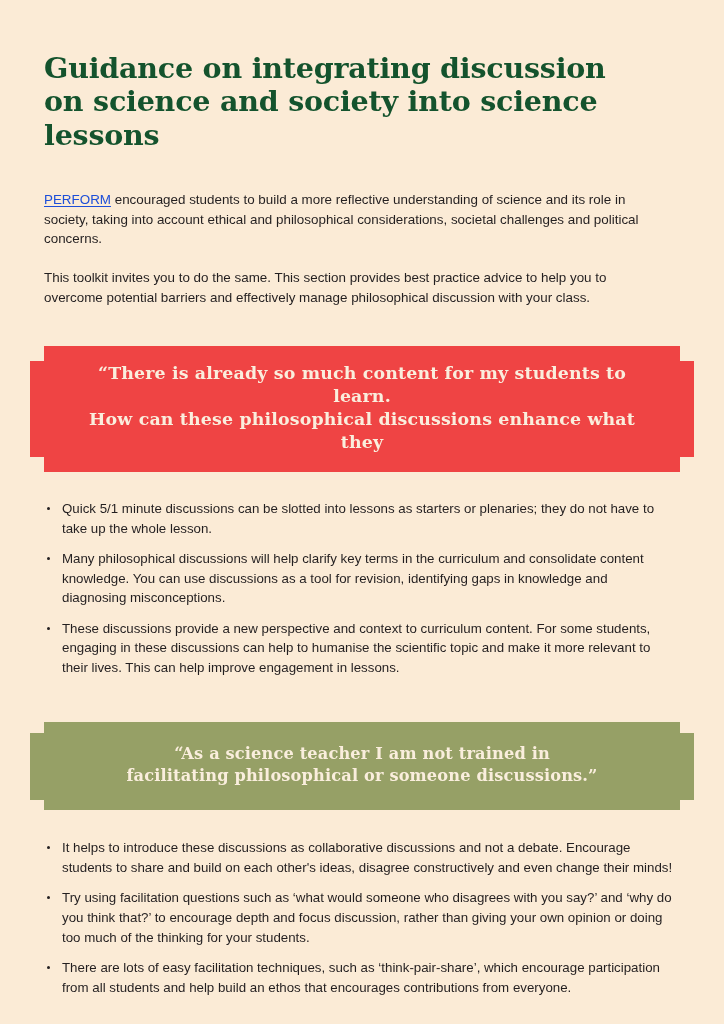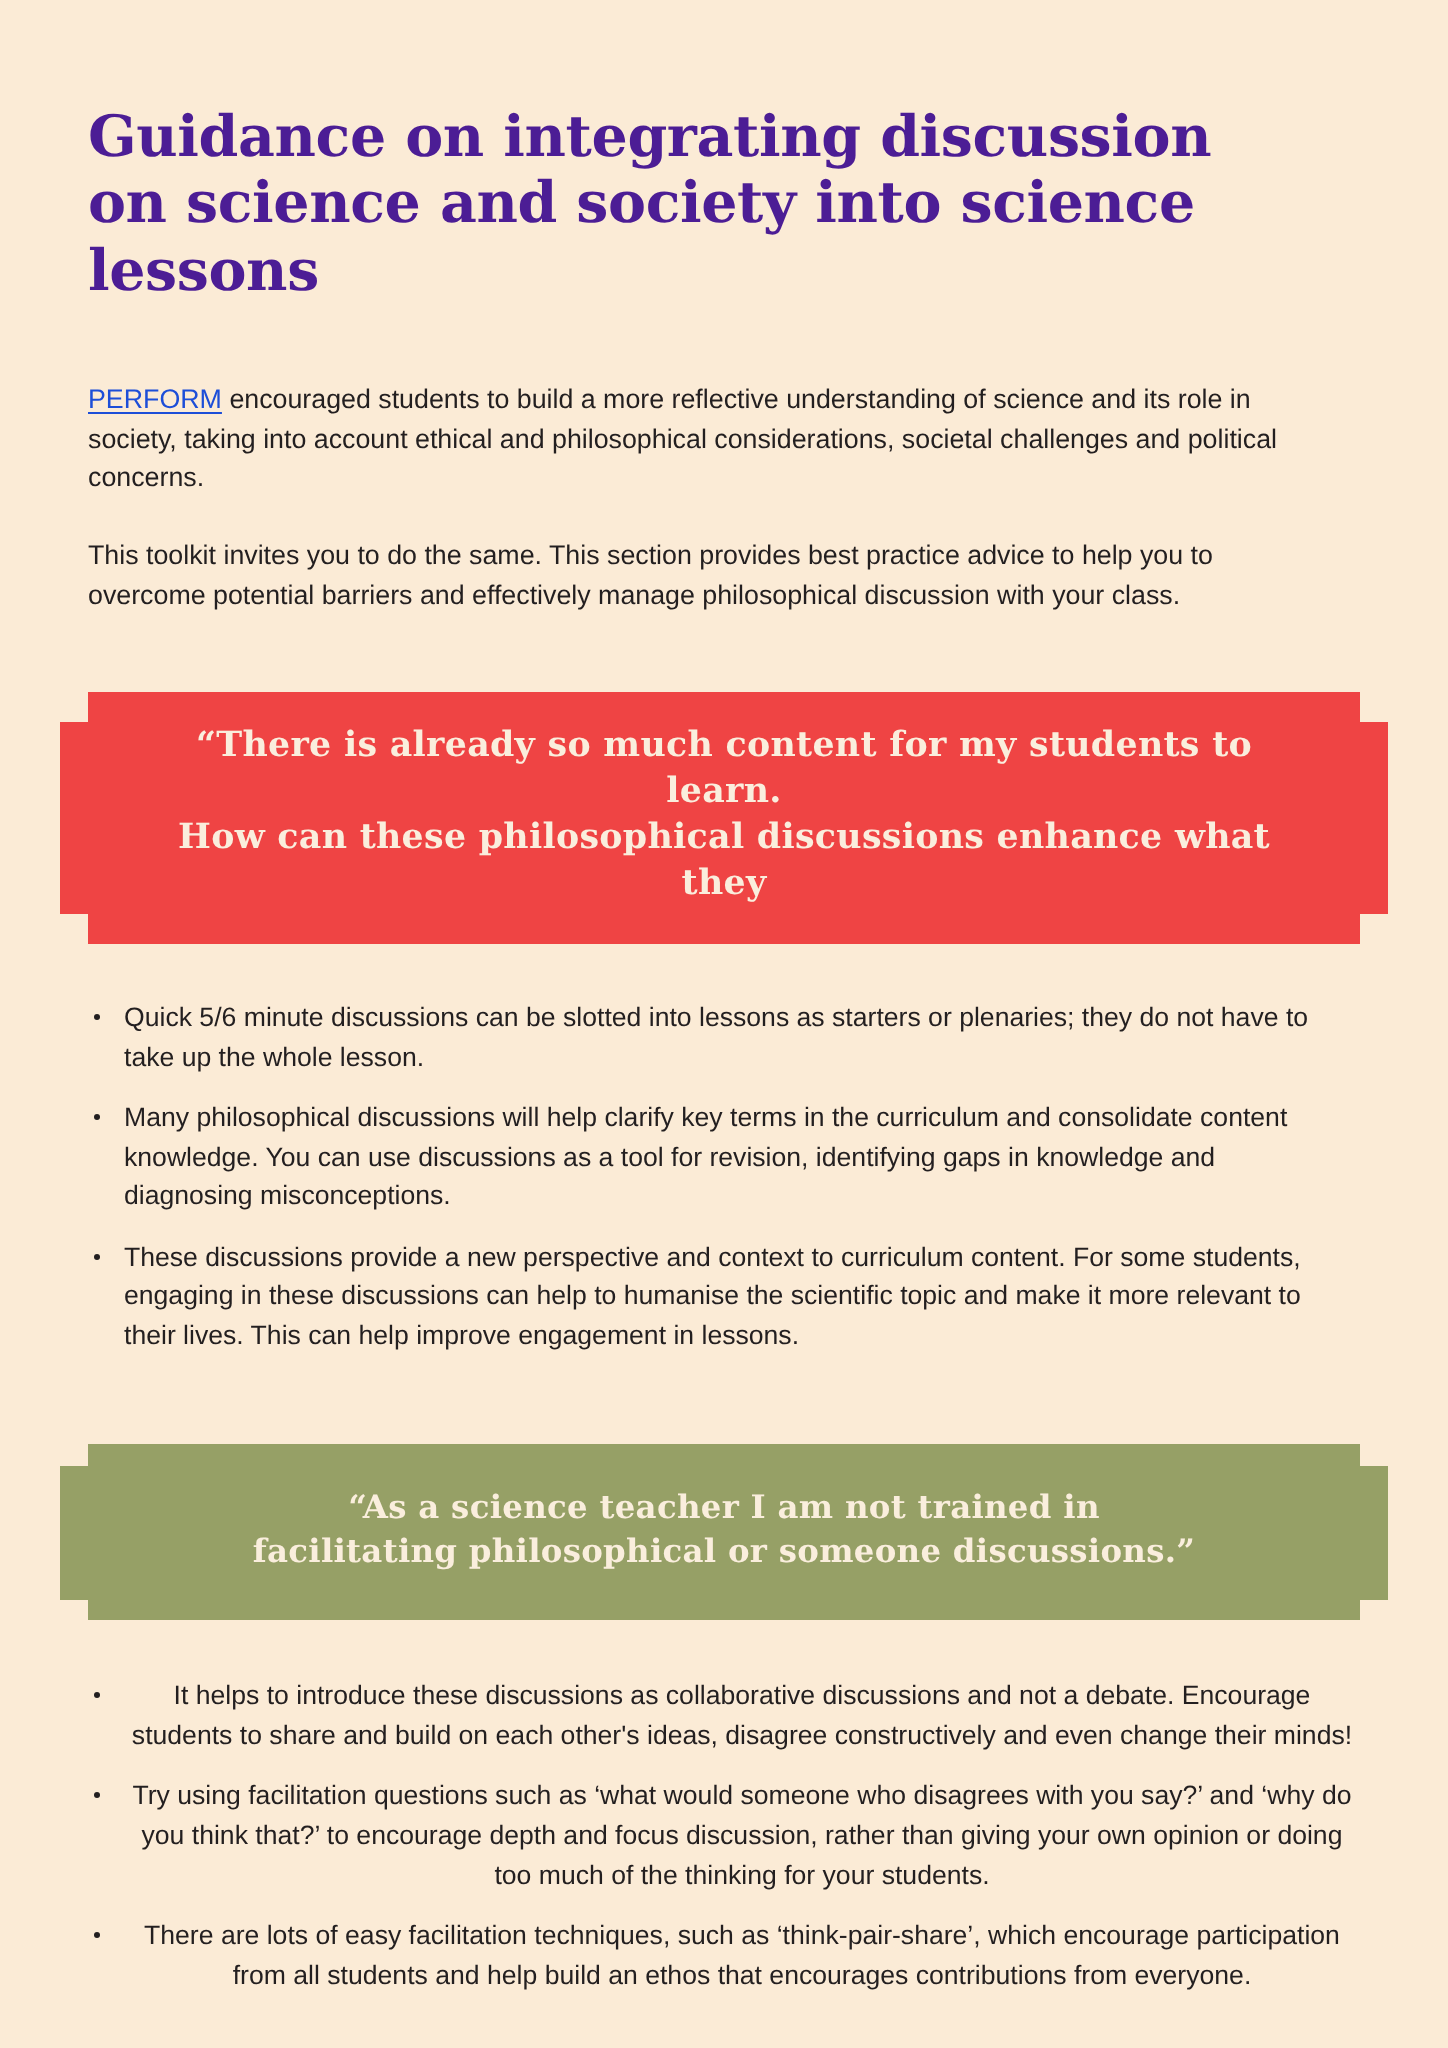--- a/index.html
+++ b/index.html
@@ -24,21 +24,21 @@
 
   
   .doc-title {
     margin: 0;
     padding-top: 52px;
     font-family: "DejaVu Serif", "Liberation Serif", serif;
     font-weight: 700;
     font-size: 28.5px;
     line-height: 1.17;
     letter-spacing: -0.2px;
-    color: #4c1d95;
+    color: #14532d;
     max-width: 580px;
   }
 
   
   .intro {
     margin: 0;
     color: #231F20;
     font-size: 13.4px;
     line-height: 1.47;
     max-width: 600px;
@@ -106,21 +106,21 @@
   }
   .bullets.after-red   { padding-top: 27px; }
   .bullets.after-green { padding-top: 28px; }
 
   .bullets li {
     position: relative;
     padding-left: 18px;
     margin-bottom: 11px;
     max-width: 610px;
   }
-  .bullets.after-green li { max-width: 622px; text-align: center; }
+  .bullets.after-green li { max-width: 622px; }
   .bullets li:last-child { margin-bottom: 0; }
   .bullets li::before {
     content: "";
     position: absolute;
     left: 3px;
     top: 8px;
     width: 3px;
     height: 3px;
     border-radius: 50%;
     background: #231F20;
@@ -140,21 +140,21 @@
   <div class="ribbon-wrap red">
     <div class="ribbon-tail left"></div>
     <div class="ribbon-tail right"></div>
     <div class="ribbon-body">
       <span class="ribbon-line">“There is already so much content for my students to learn.</span>
       <span class="ribbon-line">How can these philosophical discussions enhance what they</span>
     </div>
   </div>
 
   <ul class="bullets after-red">
-    <li>Quick 5/6 minute discussions can be slotted into lessons as starters or plenaries; they do not have to take up the whole lesson.</li>
+    <li>Quick 5/1 minute discussions can be slotted into lessons as starters or plenaries; they do not have to take up the whole lesson.</li>
     <li>Many philosophical discussions will help clarify key terms in the curriculum and consolidate content knowledge.  You can use discussions as a tool for revision, identifying gaps in knowledge and diagnosing misconceptions.</li>
     <li>These discussions provide a new perspective and context to curriculum content. For some students, engaging in these discussions can help to humanise the scientific topic and make it more relevant to their lives. This can help improve engagement in lessons.</li>
   </ul>
 
   <div class="ribbon-wrap green">
     <div class="ribbon-tail left"></div>
     <div class="ribbon-tail right"></div>
     <div class="ribbon-body">
       <span class="ribbon-line">“As a science teacher I am not trained in</span>
       <span class="ribbon-line">facilitating philosophical or someone discussions.”</span>

